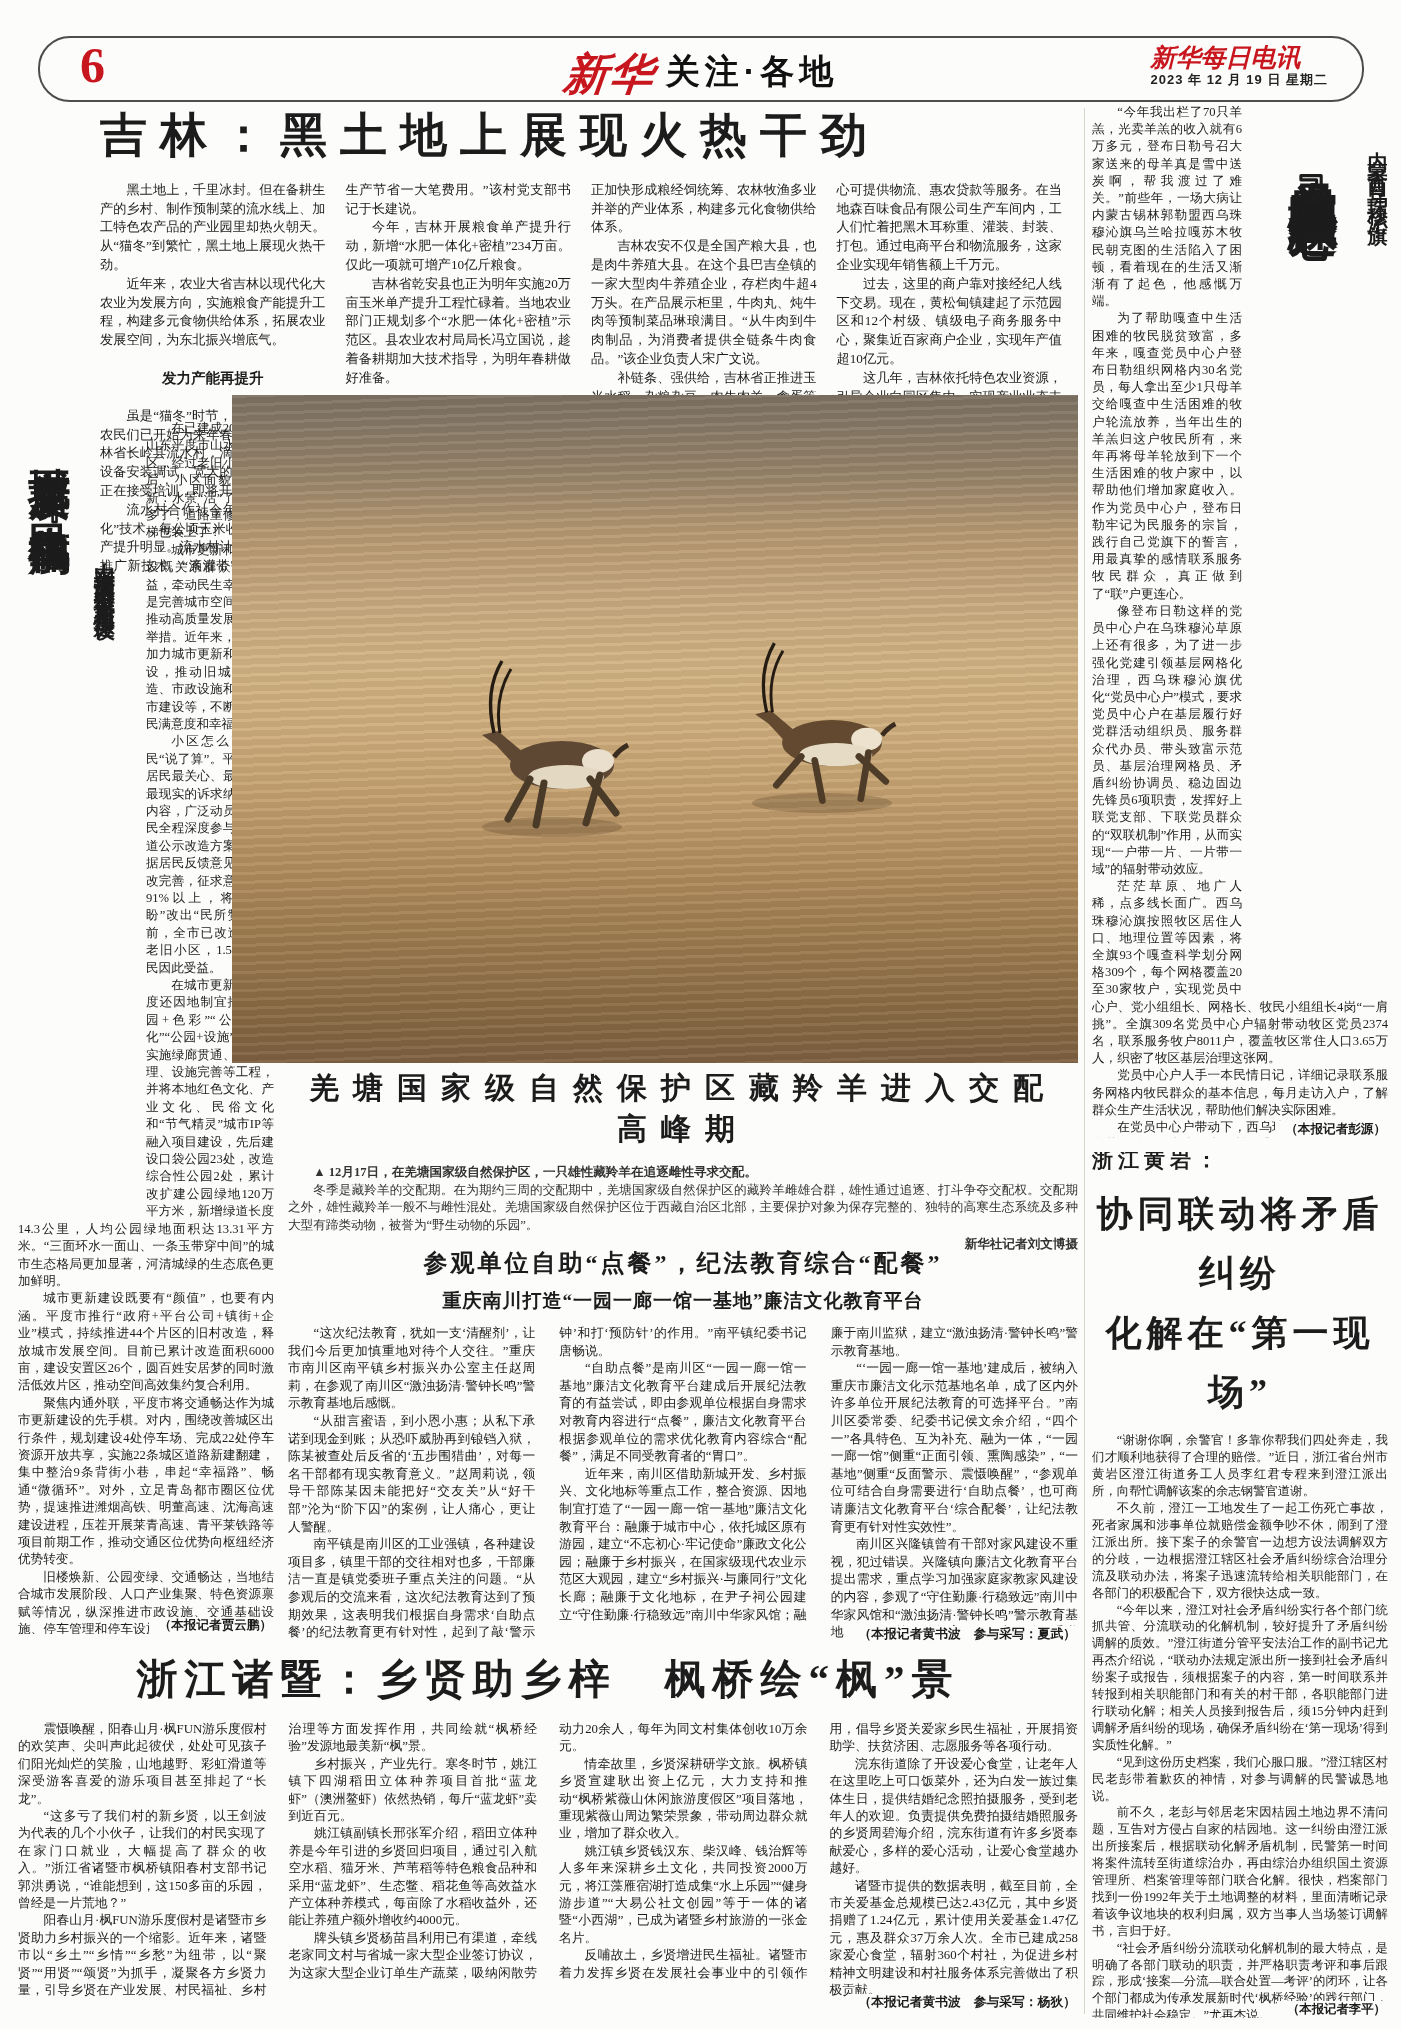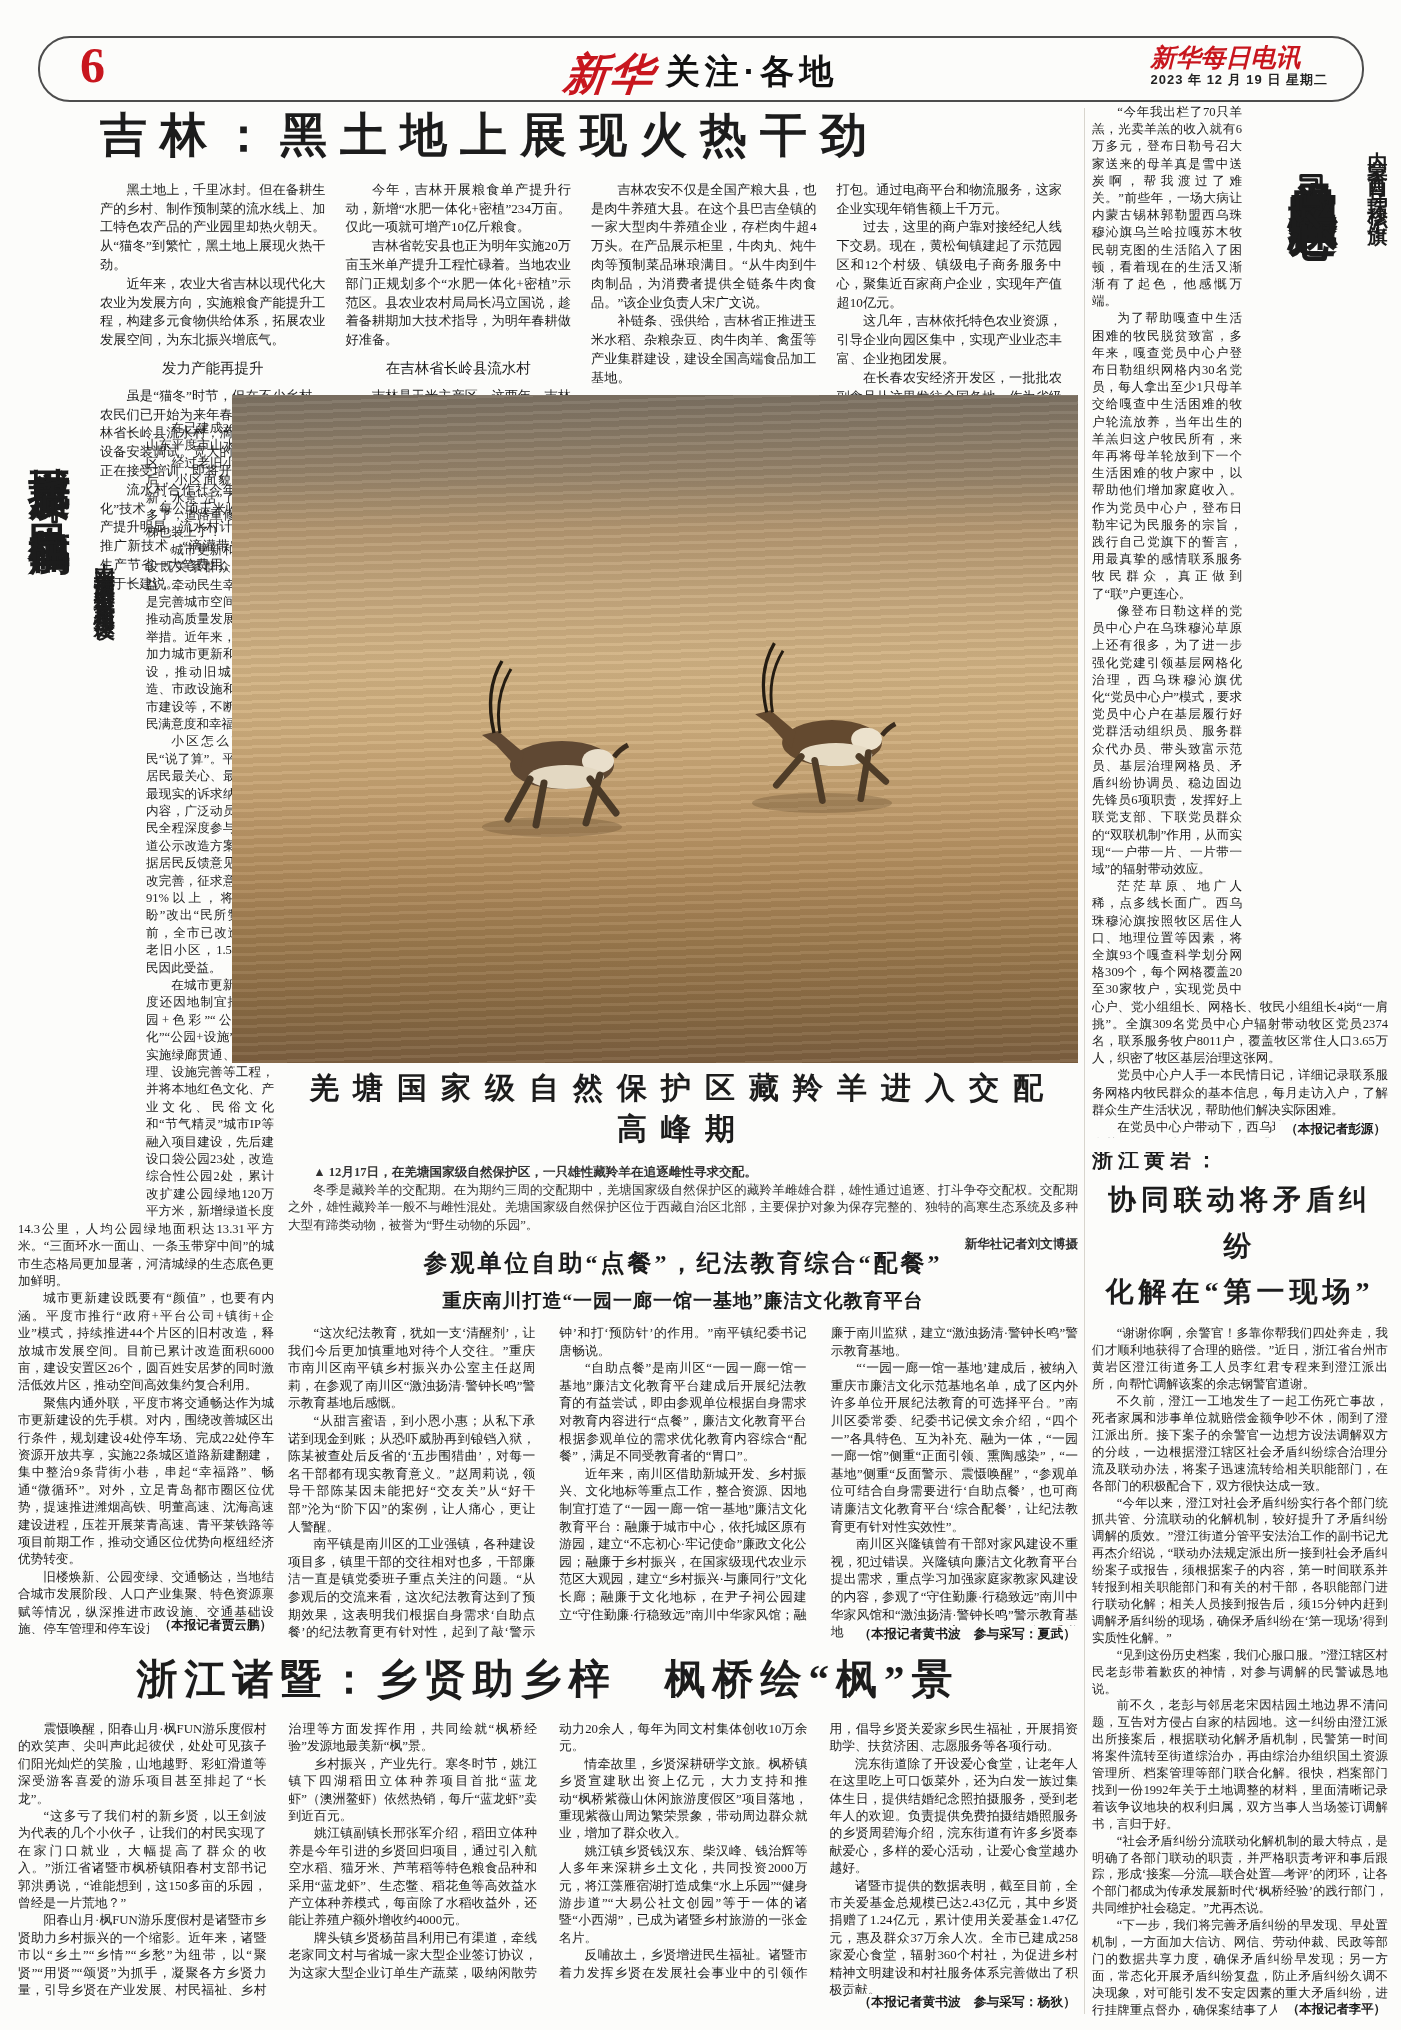--- a/index.html
+++ b/index.html
@@ -15,21 +15,21 @@
   .brand-script{color:#c8161e;font-size:44px;font-weight:bold;font-style:italic;letter-spacing:1px;
                 transform:skewX(-6deg);display:inline-block;margin-right:12px;}
   .hdr-section{font-size:34px;font-weight:900;letter-spacing:5px;color:#111;vertical-align:6px;}
   .hdr-right{position:absolute;right:34px;top:6px;line-height:1.15;}
   .paper-name{color:#c8161e;font-size:25px;font-weight:bold;font-style:italic;}
   .paper-date{font-size:13px;font-weight:bold;color:#222;letter-spacing:1px;}
 
   
   .art{position:absolute;}
   .para{margin:0;text-indent:2em;text-align:justify;}
-  .subhead{margin:9px 0;text-align:center;font-weight:normal;font-size:1.1em;
+  .subhead{margin:19px 0;text-align:center;font-weight:bold;font-size:1.1em;
            font-family:"Liberation Sans","DejaVu Sans",sans-serif;}
   .byline-pin{position:absolute;right:0;bottom:0;font-weight:bold;background:#fcfcfa;padding:0 2px 0 10px;}
   .flow-wrap{position:relative;}
 
   
   #jilin{left:100px;top:106px;width:962px;}
   .jl-headline{font-size:47px;font-weight:900;text-align:left;letter-spacing:13px;line-height:1.25;}
   .jl-body{margin-top:16px;height:414px;column-count:4;column-gap:20px;column-fill:auto;
            font-size:13.2px;line-height:18.8px;overflow:hidden;}
   #jilin .byline-pin{font-size:13.2px;}
@@ -84,21 +84,21 @@
              font-family:"Liberation Sans","DejaVu Sans",sans-serif;}
   .nm-head{position:absolute;right:48px;top:38px;height:830px;writing-mode:vertical-rl;text-orientation:upright;
            font-size:49px;font-weight:900;line-height:1.1;letter-spacing:2px;}
   #neimenggu .byline-pin{font-size:12.6px;}
 
   
   #huangyan{left:1092px;top:1152px;width:296px;height:866px;overflow:hidden;
             font-size:12.4px;line-height:16.9px;}
   .hy-kicker{font-size:21px;font-weight:bold;letter-spacing:5px;
              font-family:"Liberation Sans","DejaVu Sans",sans-serif;}
-  .hy-head{text-align:center;font-size:28px;font-weight:900;letter-spacing:5px;line-height:1.65;margin-top:8px;}
+  .hy-head{text-align:center;font-size:36px;font-weight:900;letter-spacing:5px;line-height:1.65;margin-top:16px;}
   .hy-body{margin-top:10px;}
   #huangyan .byline-pin{font-size:12.4px;}
 
   .vline{position:absolute;left:1084px;top:108px;height:1906px;border-left:1px solid #d8d5cd;}
 </style>
 </head>
 <body>
 
 <div class="sheet">
 

